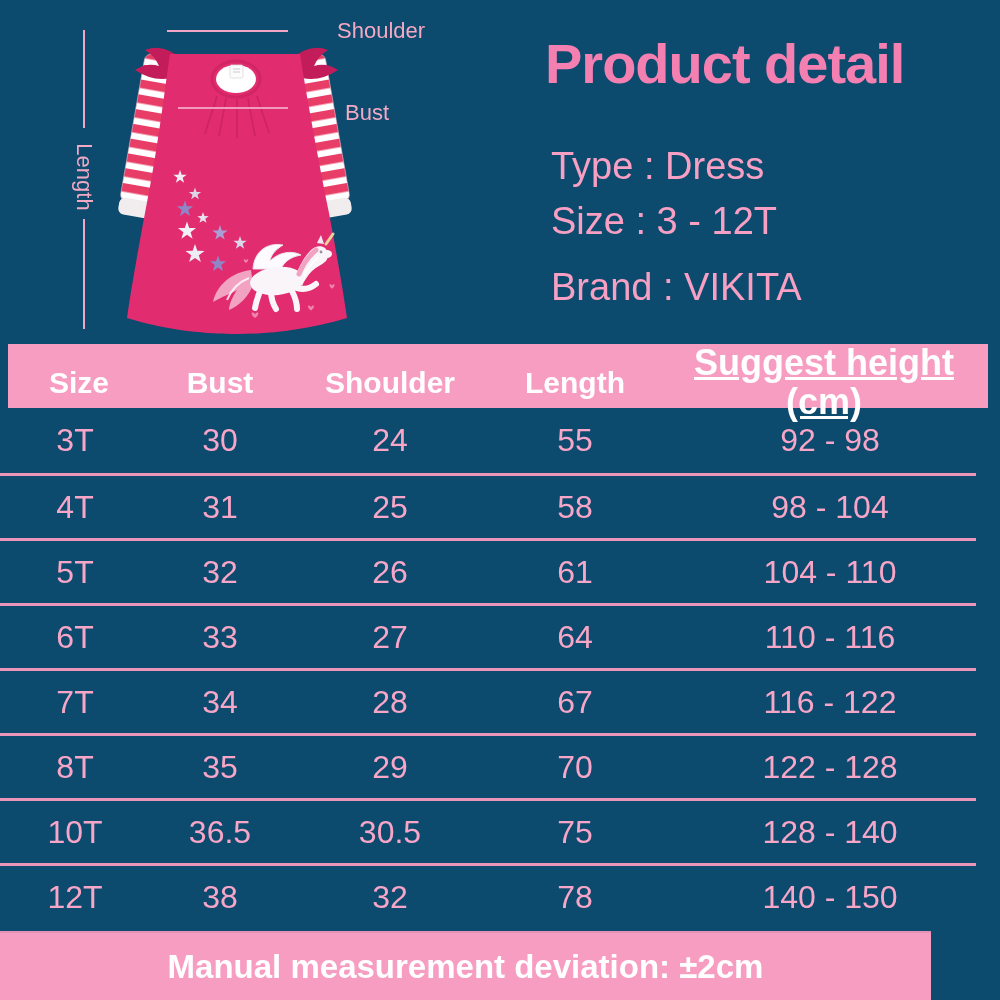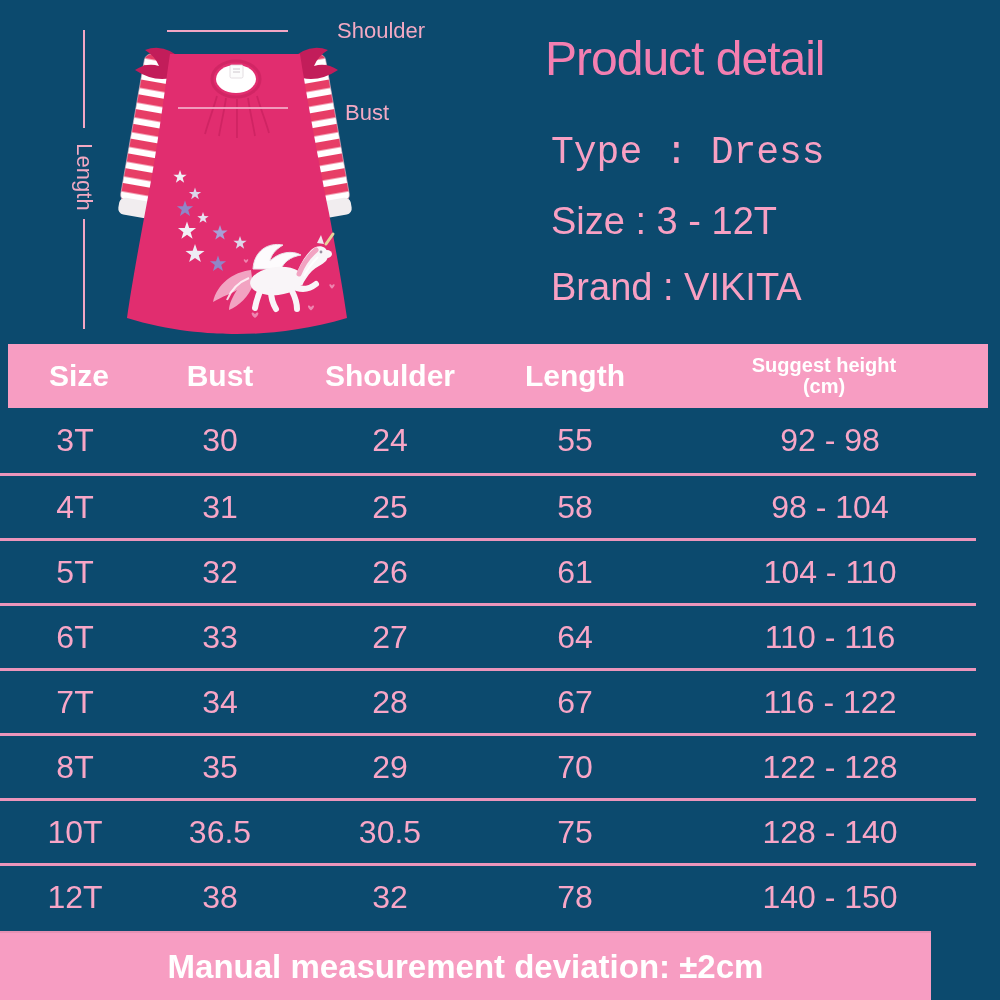--- a/index.html
+++ b/index.html
@@ -36,36 +36,36 @@
     position:absolute;
     color: var(--annotation-pink);
     font-size:22px;
     line-height:1.1;
     white-space:nowrap;
   }
   .annot.rot { transform: translate(-50%,-50%) rotate(90deg); }
   
   .pd-title {
     position:absolute; left:545px; top:31px;
-    font-size:48px; font-weight:normal; letter-spacing:-1px;
+    font-size:56px; font-weight:bold; letter-spacing:-1px;
     color: var(--title-pink); white-space:nowrap;
   }
   .pd-line {
     position:absolute; left:551px;
     font-size:38px; color: var(--detail-pink); white-space:nowrap;
   }
   
   .thead {
     position:absolute; left:8px; top:344px; width:980px; height:64px;
     background: var(--band-pink);
     display:grid; grid-template-columns:142px 140px 200px 170px 328px;
     align-items:center; text-align:center;
     color:#fff; font-weight:bold; font-size:30px;
   }
-  .thead .th-tall { font-size:20px; line-height:1.07; white-space:pre-line; }
+  .thead .th-tall { font-size:36px; line-height:1.07; white-space:pre-line;text-decoration:underline; }
   .tbody { position:absolute; left:0; top:408px; width:976px; }
   .tr {
     display:grid; grid-template-columns:150px 140px 200px 170px 340px;
     height:65px; align-items:center; text-align:center;
     font-size:32px; color: var(--cell-pink);
   }
   .tr + .tr { border-top:3px solid var(--separator-pink); }
   
   .note-band {
     position:absolute; left:0; top:931px; width:931px; height:69px;
@@ -166,21 +166,21 @@
   <div class="mline h" style="left:167px; top:30px; width:121px;"></div>
   <div class="mline h" style="left:178px; top:107px; width:110px; opacity:.9;"></div>
   <div class="mline v" style="left:83px; top:30px; height:98px;"></div>
   <div class="mline v" style="left:83px; top:219px; height:110px;"></div>
 
   <div class="annot" style="left:337px; top:19px;">Shoulder</div>
   <div class="annot" style="left:345px; top:101px;">Bust</div>
   <div class="annot rot" style="left:84px; top:177px;">Length</div>
 
   <div class="pd-title">Product detail</div>
-  <div class="pd-line" style="top:131px;font-family:Liberation Mono, monospace;">Type : Dress</div>
+  <div class="pd-line" style="top:145px;">Type : Dress</div>
   <div class="pd-line" style="top:200px;">Size : 3 - 12T</div>
   <div class="pd-line" style="top:266px;">Brand : VIKITA</div>
 
   <div class="thead">
     <div>Size</div>
     <div>Bust</div>
     <div>Shoulder</div>
     <div>Length</div>
     <div class="th-tall">Suggest height
 (cm)</div>

